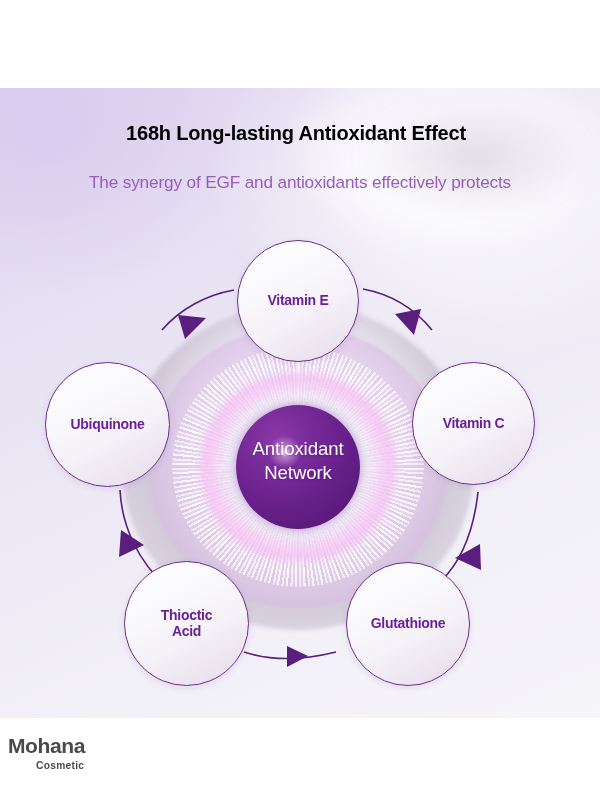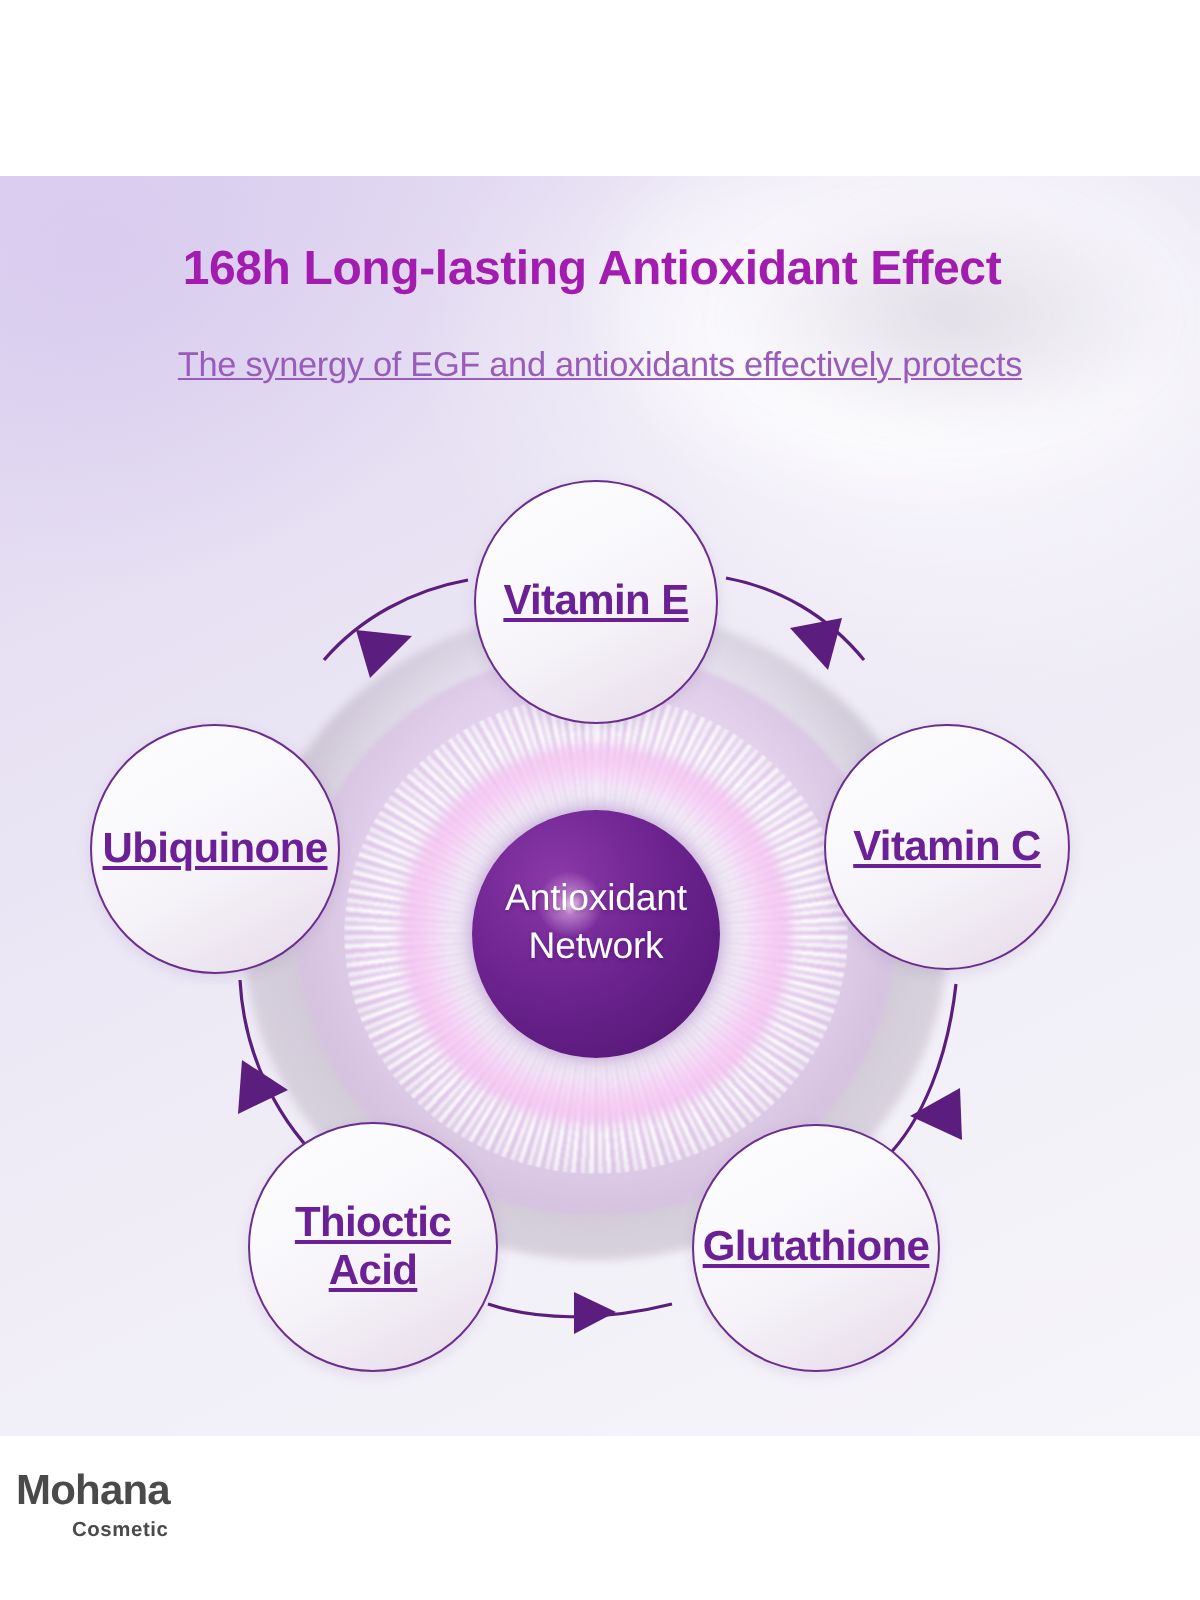--- a/index.html
+++ b/index.html
@@ -66,39 +66,39 @@
     top: 0;
     width: 600px;
     text-align: center;
     z-index: 12;
   }
   #title {
     position: absolute;
     left: 0;
     top: 122px;
     width: 592px;
-    font-size: 24px;
+    font-size: 20px;
     font-weight: bold;
-    color: #a21caf;
+    color: #000000;
     letter-spacing: -0.2px;
     line-height: 1.1;
     white-space: nowrap;
   }
   #subtitle {
     position: absolute;
     left: 0;
     top: 170px;
     width: 600px;
     font-size: 17.2px;
     font-weight: normal;
     color: #9a5cba;
     line-height: 1.42;
     letter-spacing: -0.15px;
   }
-  #subtitle span { display: block; text-decoration: underline; }
+  #subtitle span { display: block; }
 
   
   #diagram {
     position: absolute;
     left: 0;
     top: 0;
     width: 600px;
     height: 800px;
     z-index: 6;
   }
@@ -202,26 +202,25 @@
     align-items: center;
     justify-content: center;
     text-align: center;
     color: #6b2096;
     background:
       linear-gradient(152deg, #fdfdff 0%, #fafafd 30%, #f5f2f8 58%, #ece4ef 82%, #e2d6e8 100%);
     box-shadow: 0 2px 7px rgba(110,70,140,0.13);
     z-index: 8;
   }
   .bubble .btxt {
-    font-size: 21px;
+    font-size: 14px;
     font-weight: bold;
     line-height: 1.14;
     letter-spacing: -0.3px;
     padding: 0 6px;
-    text-decoration: underline;
   }
 
   #bubble-vitamin-e   { left: 237px; top: 240px; width: 122px; height: 122px; }
   #bubble-vitamin-c   { left: 412px; top: 362px; width: 123px; height: 123px; align-items: center; }
   #bubble-glutathione { left: 346px; top: 562px; width: 124px; height: 124px; }
   #bubble-thioctic    { left: 124px; top: 561px; width: 125px; height: 125px; }
   #bubble-ubiquinone  { left: 45px;  top: 362px; width: 125px; height: 125px; }
 
   
   #arcs {

